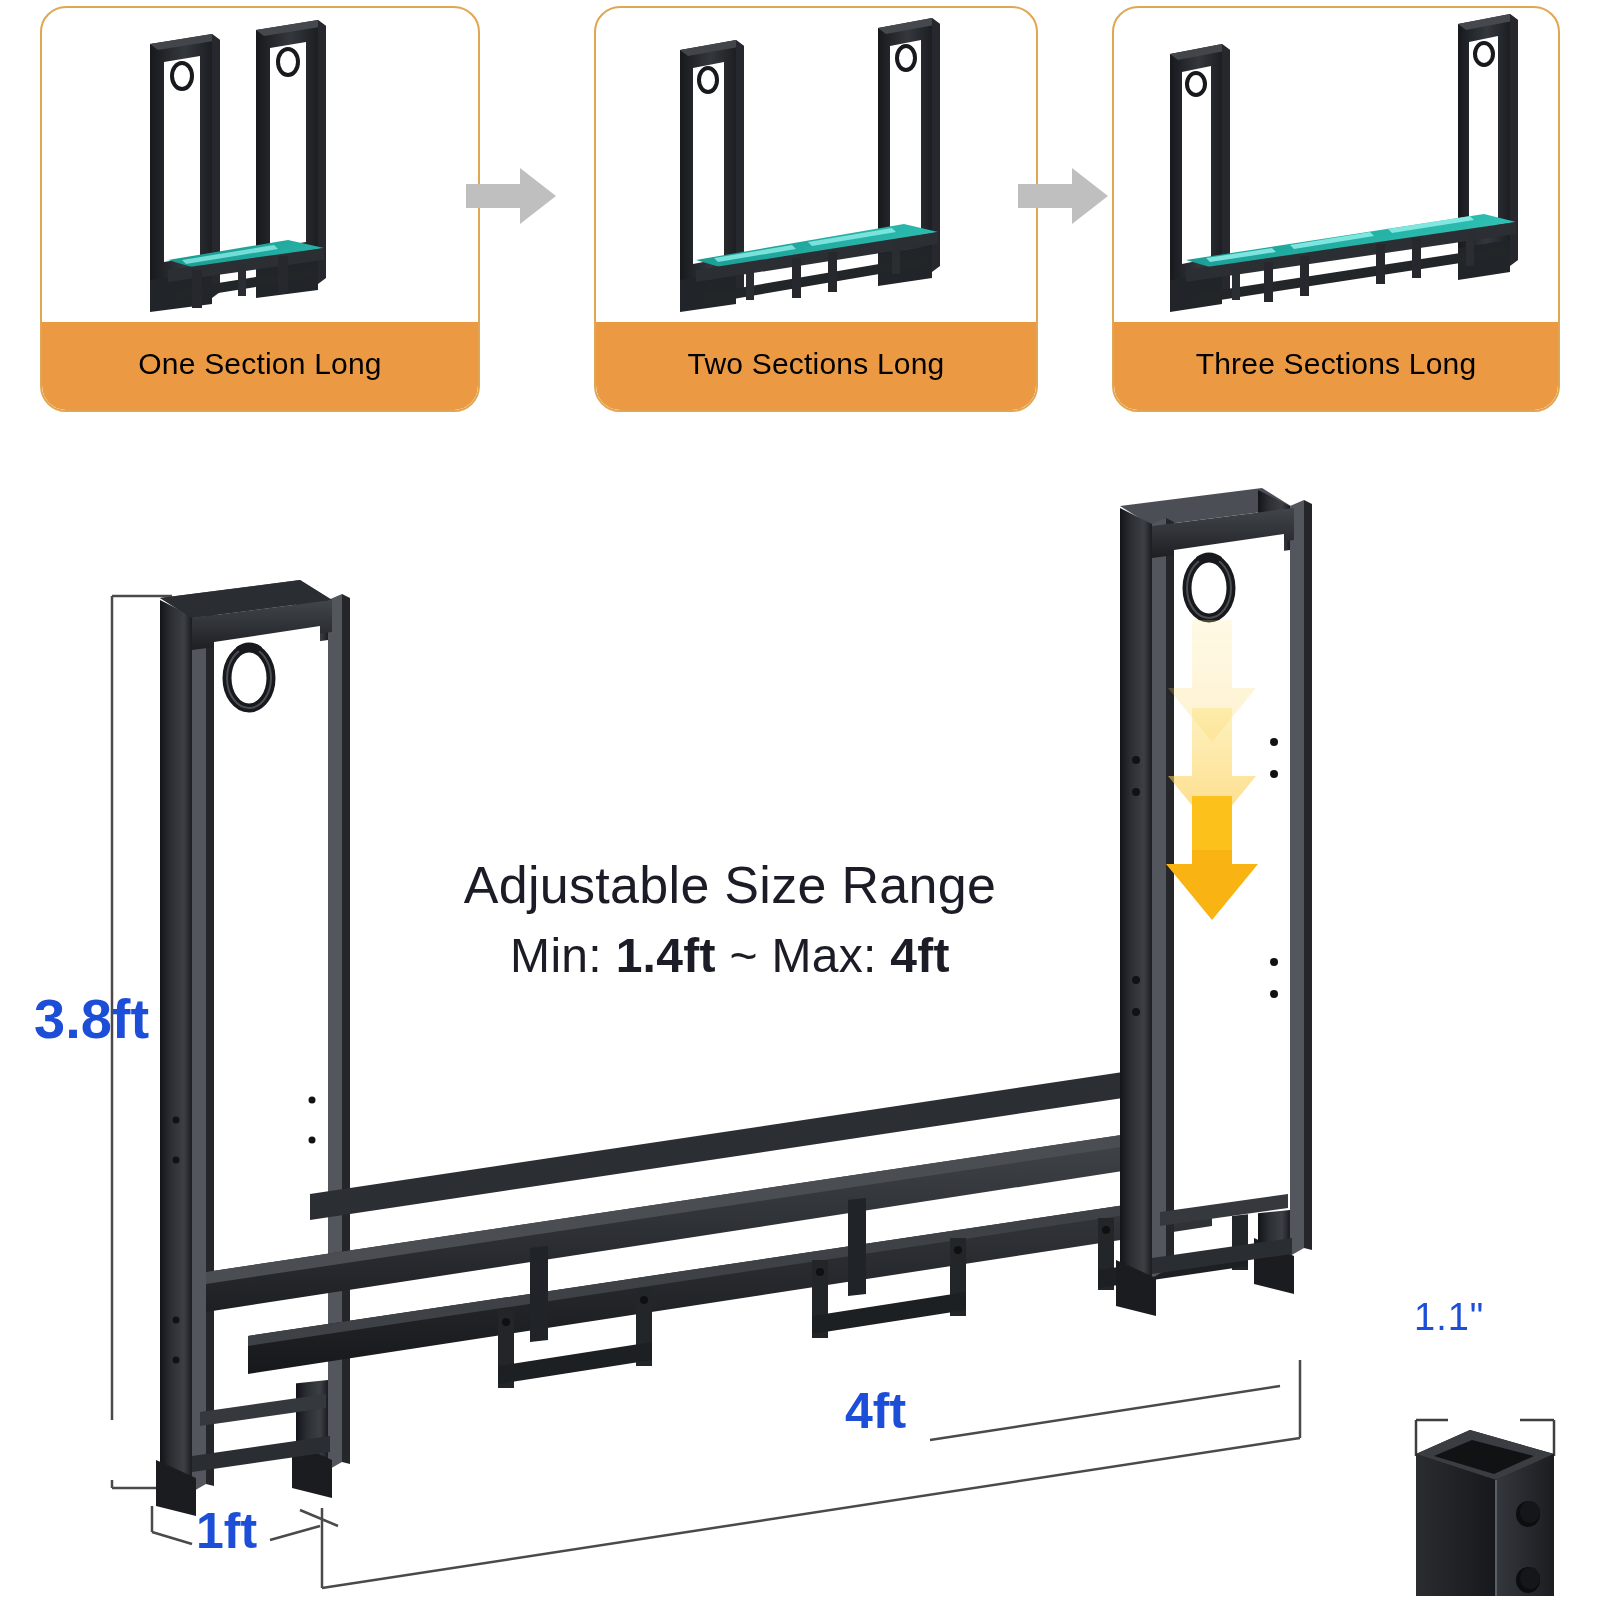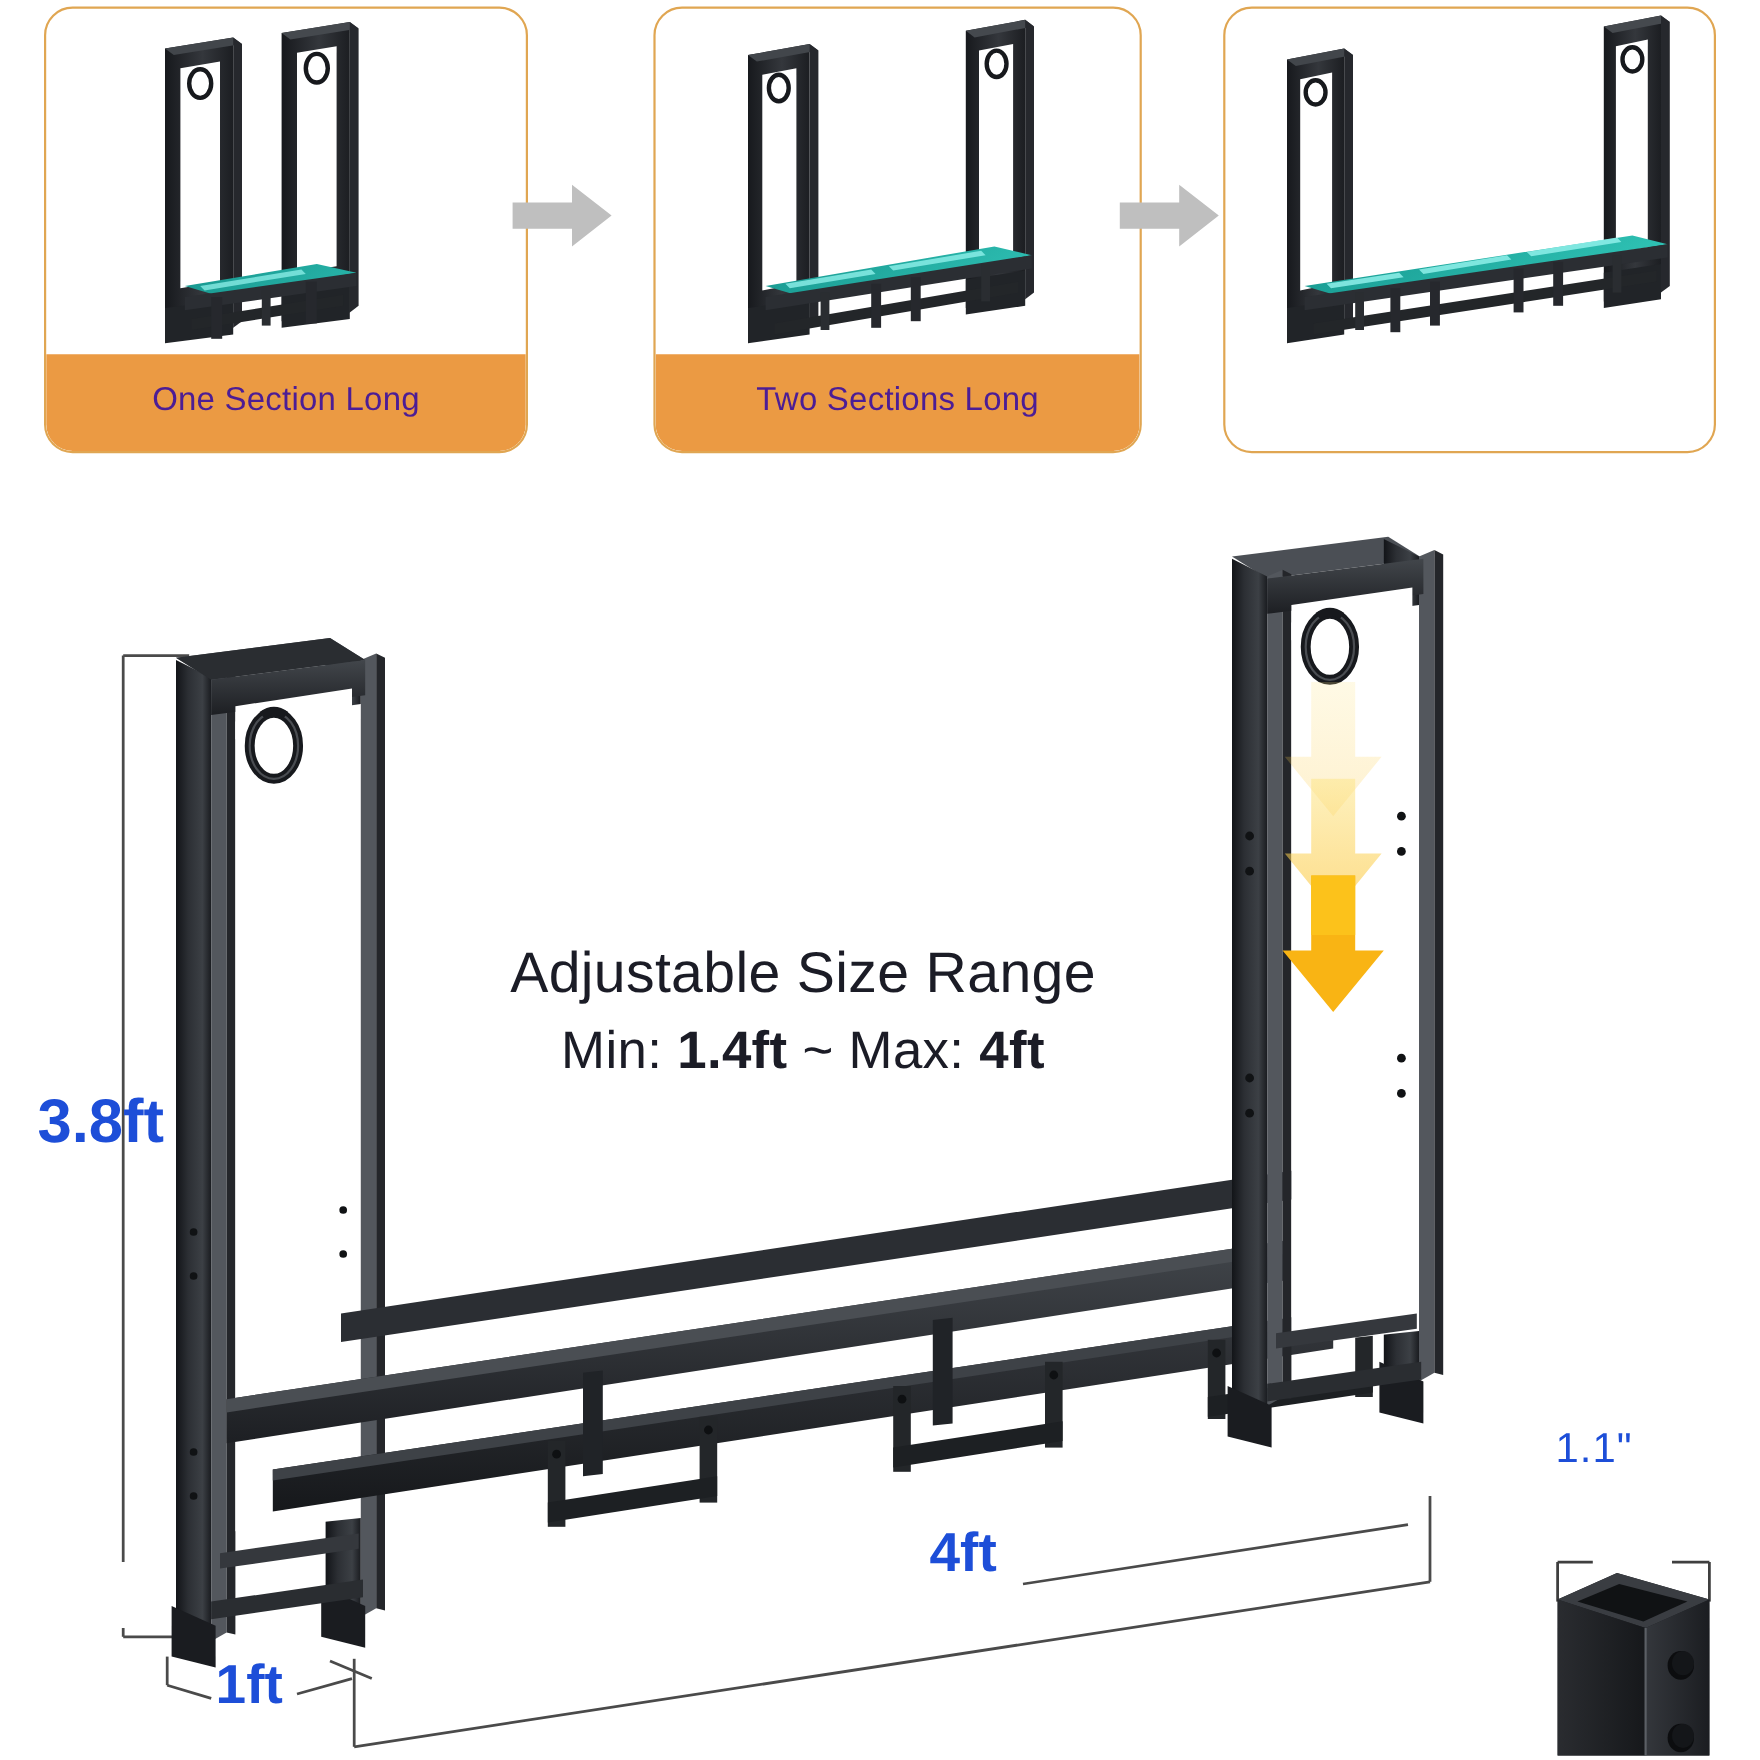--- a/index.html
+++ b/index.html
@@ -51,21 +51,21 @@
   }
   .panel-art svg { display: block; }
   .panel-label {
     position: absolute;
     left: 0;
     right: 0;
     bottom: 0;
     height: 88px;
     background: #eb9a43;
     border-radius: 0 0 24px 24px;
-    color: #4c1d95;
+    color: #000000;
     font-size: 30px;
     letter-spacing: 0.2px;
     display: flex;
     align-items: center;
     justify-content: center;
     box-sizing: border-box;
     padding-bottom: 4px;
   }
 
   .arrow-sep {
@@ -281,20 +281,21 @@
           <polygon points="80,286 392,238 392,248 80,296" fill="#232629"></polygon>
 
           <rect x="150" y="254" width="9" height="40" fill="#26282d"></rect>
           <rect x="186" y="248" width="9" height="40" fill="#26282d"></rect>
           <rect x="262" y="236" width="9" height="40" fill="#26282d"></rect>
           <rect x="298" y="230" width="9" height="40" fill="#26282d"></rect>
           <rect x="118" y="258" width="8" height="34" fill="#2a2d31"></rect>
           <rect x="352" y="224" width="8" height="34" fill="#2a2d31"></rect>
         </svg>
       </div>
+      <div class="panel-label">Three Sections Long</div>
     </div>
   </div>
 </div>
 
 <div class="main-diagram">
   <svg width="1600" height="1180" viewBox="0 0 1600 1180">
     <defs>
       <linearGradient id="mPostFront" x1="0" y1="0" x2="1" y2="0">
         <stop offset="0" stop-color="#121418"></stop>
         <stop offset="0.35" stop-color="#2c2f34"></stop>

